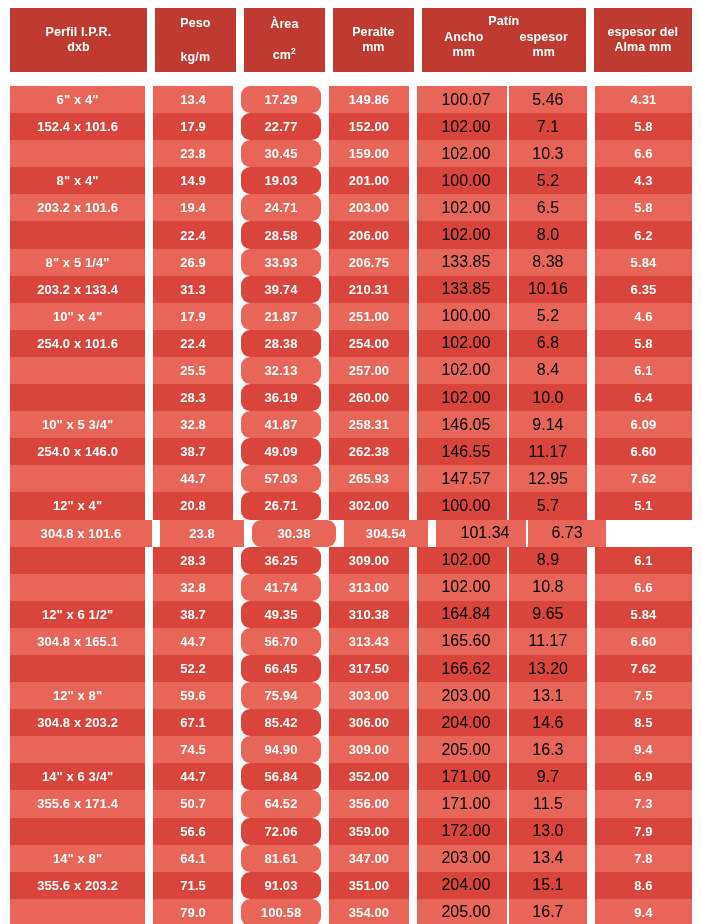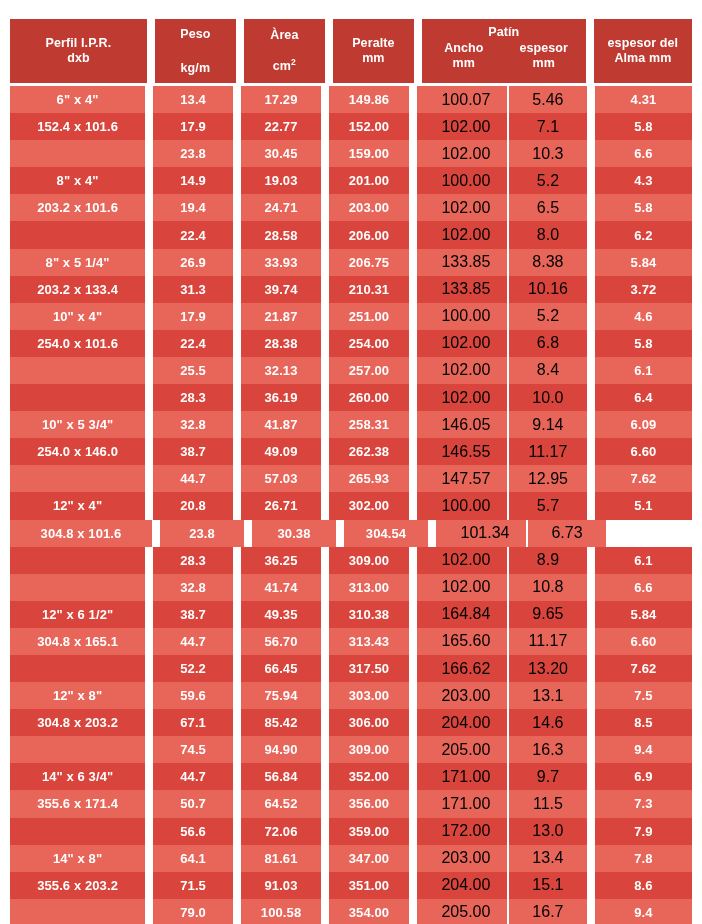--- a/index.html
+++ b/index.html
@@ -18,21 +18,21 @@
     position: relative;
     width: 702px;
     height: 924px;
     background: #ffffff;
     box-sizing: border-box;
   }
 
   
   .header-row {
     position: absolute;
-    top: 19px;
+    top: 8px;
     left: 10px;
     width: 682px;
     height: 64px;
     display: flex;
   }
 
   .hcell {
     background: #bf3a31;
     color: #ffffff;
     font-weight: bold;
@@ -100,21 +100,21 @@
     align-items: center;
     justify-content: center;
     margin-right: 8px;
     box-sizing: border-box;
     letter-spacing: 0.1px;
   }
   .cell:last-child { margin-right: 0; }
 
   .c-perfil  { width: 142px; }
   .c-peso    { width: 84px; }
-  .c-area    { width: 84px; }
+  .c-area    { width: 84px; border-radius: 9px; }
   .c-peralte { width: 84px; }
   .c-patin   { width: 170px; margin-right: 8px; display: flex; }
   .c-ancho   { width: 92px; display:flex; align-items:center; justify-content:center;
                box-sizing:border-box; border-right: 2px solid #ffffff; padding-left: 8px; }
   .c-espesor { width: 78px; display:flex; align-items:center; justify-content:center;
                box-sizing:border-box; }
   .c-alma    { width: 102px; }
 
   .row.odd .cell,
   .row.odd .c-ancho,
@@ -253,21 +253,21 @@
       </div>
       <div class="row even">
         <div class="cell c-perfil">203.2 x 133.4</div>
         <div class="cell c-peso">31.3</div>
         <div class="cell c-area">39.74</div>
         <div class="cell c-peralte">210.31</div>
         <div class="c-patin">
           <div class="c-ancho">133.85</div>
           <div class="c-espesor">10.16</div>
         </div>
-        <div class="cell c-alma">3.72</div>
+        <div class="cell c-alma">6.35</div>
       </div>
       <div class="row odd">
         <div class="cell c-perfil">10" x 4"</div>
         <div class="cell c-peso">17.9</div>
         <div class="cell c-area">21.87</div>
         <div class="cell c-peralte">251.00</div>
         <div class="c-patin">
           <div class="c-ancho">100.00</div>
           <div class="c-espesor">5.2</div>
         </div>

